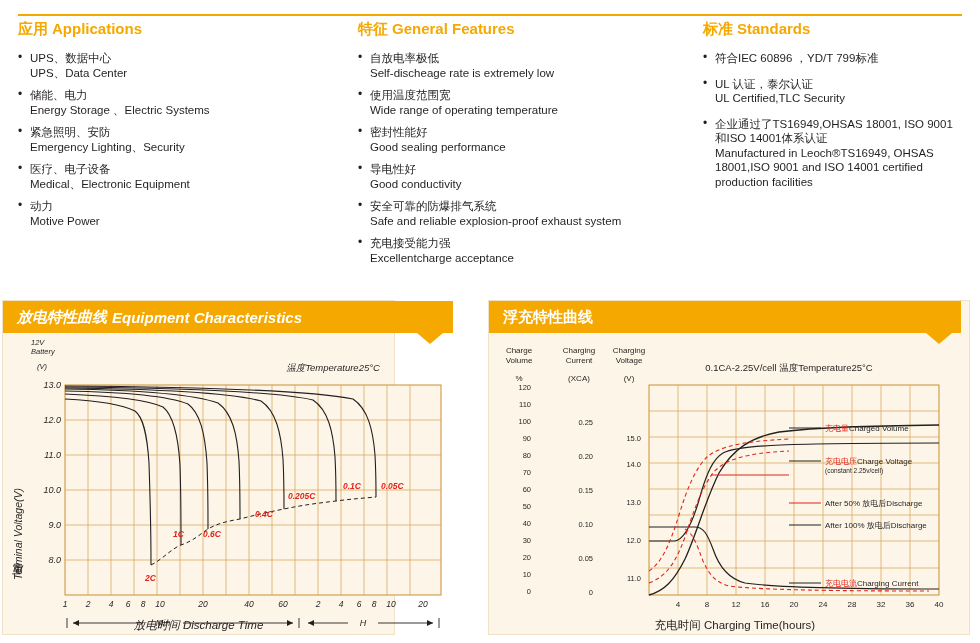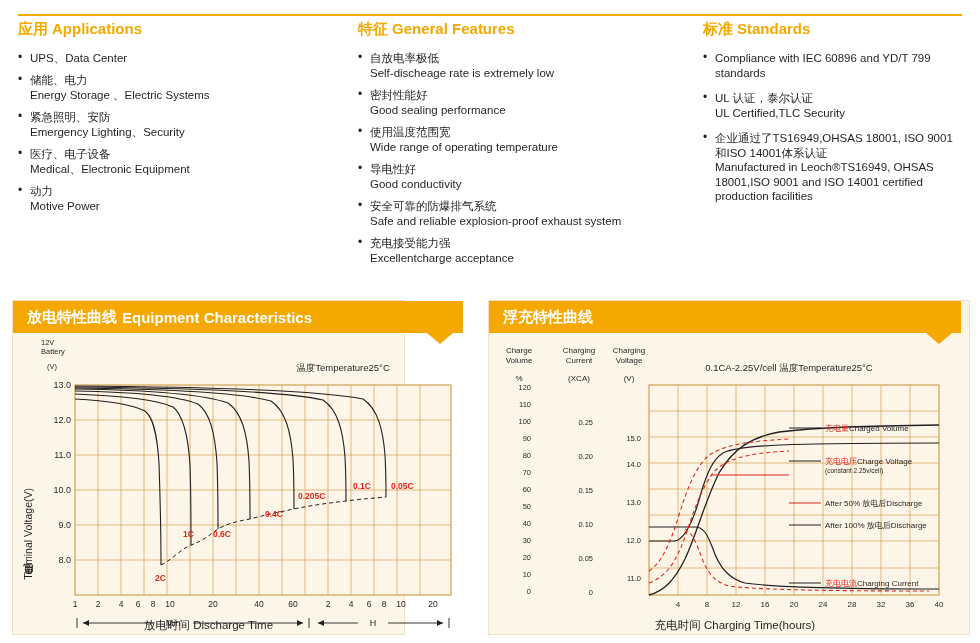--- a/index.html
+++ b/index.html
@@ -43,21 +43,21 @@
   .en2 { display:block; font-size:11.5px; line-height:15px; }
   .col-3 ul.bullets > li { margin-bottom:11px; }
   .col-3 .cn, .col-3 .en2 { line-height:14.5px; }
 
   
   .panel {
     position:absolute; top:300px; height:335px;
     background:#fdf6e8;
     border:1px solid #f0e2c8;
   }
-  .panel-left { left:12px; width:393px; }
+  .panel-left { left:2px; width:393px;font-style:italic; }
   .panel-right { left:488px; width:482px;padding-left:18px; }
   .panel-title {
     position:absolute; left:0; top:0; height:32px;
     background:#f5a800; color:#ffffff;
     font-size:15px; font-weight:bold;
     display:flex; align-items:center; padding:0 14px;
     white-space:nowrap;
   }
   .panel-left .panel-title { width:450px; }
   .panel-right .panel-title { width:472px; }
@@ -90,20 +90,21 @@
 <div class="top-rule"></div>
 
 <div class="cols">
 
   <div class="col col-1">
     <div class="col-head">
       <span>应用</span><span class="en">Applications</span>
     </div>
     <ul class="bullets">
       <li>
+          <span class="cn">UPS、数据中心</span>
           <span class="en2">UPS、Data Center</span>
         </li>
       <li>
           <span class="cn">储能、电力</span>
           <span class="en2">Energy Storage 、Electric Systems</span>
         </li>
       <li>
           <span class="cn">紧急照明、安防</span>
           <span class="en2">Emergency Lighting、Security</span>
         </li>
@@ -121,26 +122,26 @@
   <div class="col col-2">
     <div class="col-head">
       <span>特征</span><span class="en">General Features</span>
     </div>
     <ul class="bullets">
       <li>
           <span class="cn">自放电率极低</span>
           <span class="en2">Self-discheage rate is extremely low</span>
         </li>
       <li>
+          <span class="cn">使用温度范围宽</span>
+          <span class="en2">Wide range of operating temperature</span>
+        </li>
+      <li>
           <span class="cn">密封性能好</span>
           <span class="en2">Good sealing performance</span>
-        </li>
-      <li>
-          <span class="cn">使用温度范围宽</span>
-          <span class="en2">Wide range of operating temperature</span>
         </li>
       <li>
           <span class="cn">导电性好</span>
           <span class="en2">Good conductivity</span>
         </li>
       <li>
           <span class="cn">安全可靠的防爆排气系统</span>
           <span class="en2">Safe and reliable explosion-proof exhaust system</span>
         </li>
       <li>
@@ -149,21 +150,21 @@
         </li>
     </ul>
   </div>
 
   <div class="col col-3">
     <div class="col-head">
       <span>标准</span><span class="en">Standards</span>
     </div>
     <ul class="bullets">
       <li>
-          <span class="en2">Compliance with IEC 60896 and YD/T 799 standards</span>
+          <span class="cn">符合IEC 60896 ，YD/T 799标准</span>
         </li>
       <li>
           <span class="cn">UL 认证，泰尔认证</span>
           <span class="en2">UL Certified,TLC  Security</span>
         </li>
       <li>
           <span class="cn">企业通过了TS16949,OHSAS 18001, ISO 9001和ISO 14001体系认证</span>
           <span class="en2">Manufactured in Leoch®TS16949, OHSAS 18001,ISO 9001 and ISO 14001 certified production facilities</span>
         </li>
     </ul>

